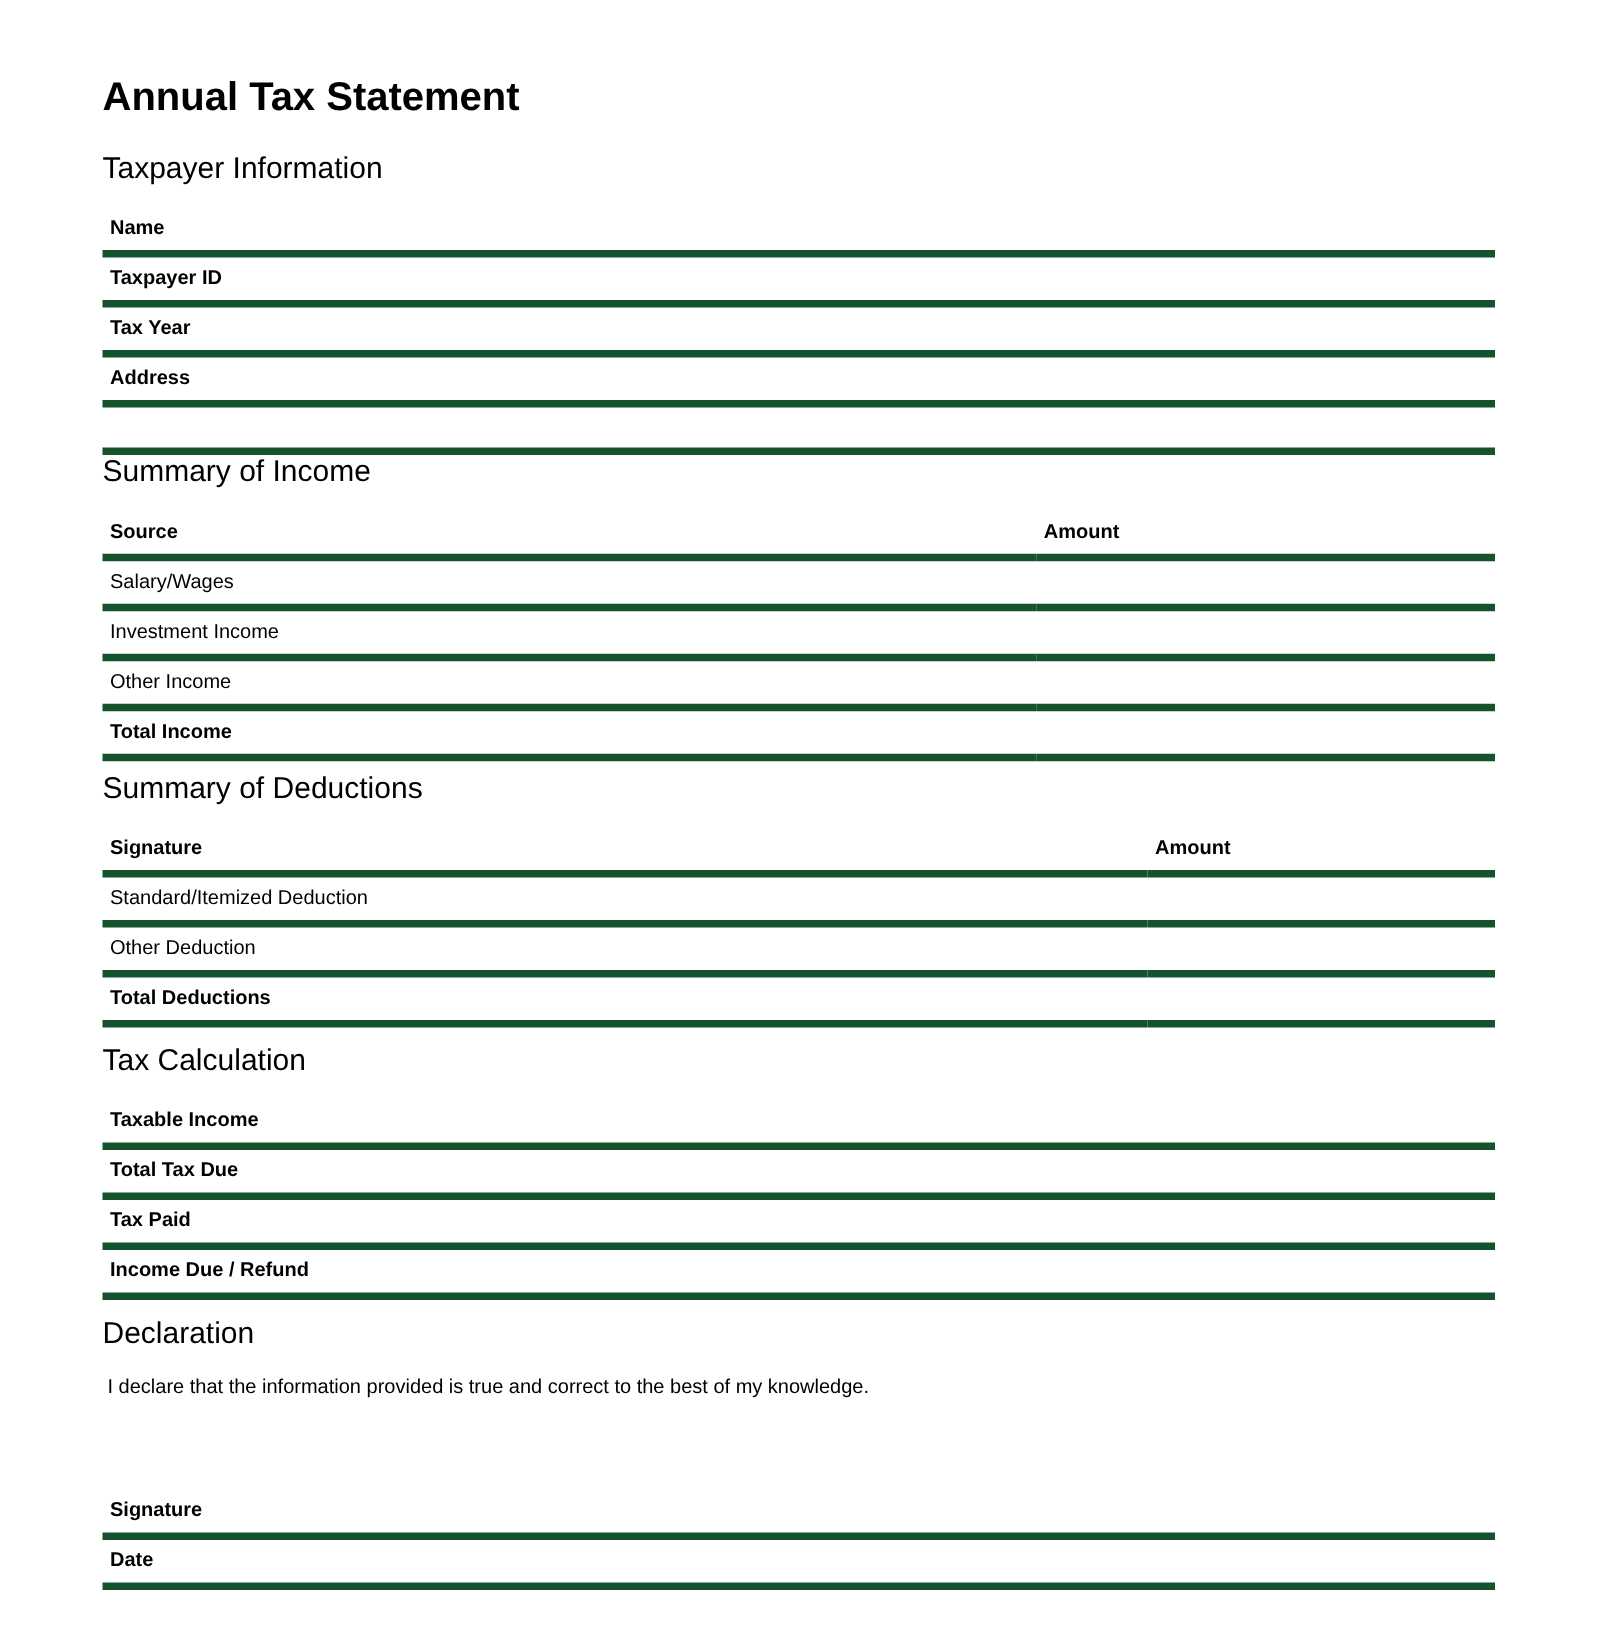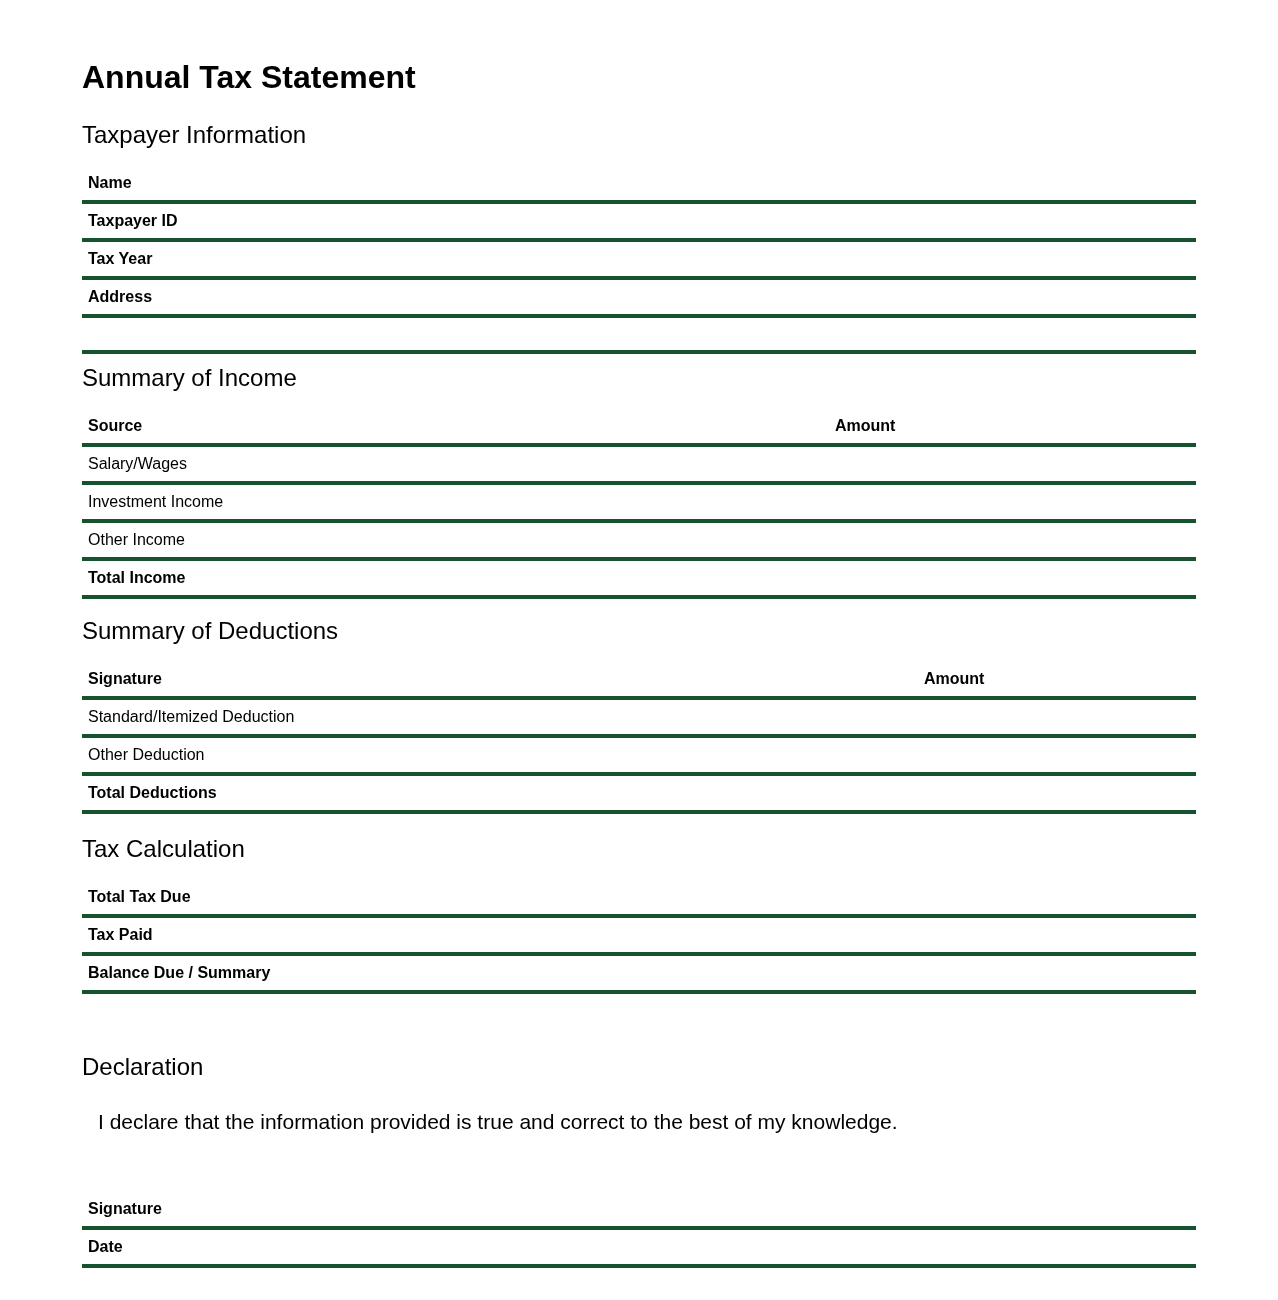--- a/index.html
+++ b/index.html
@@ -42,29 +42,29 @@
       left: 0;
       width: 1114px;
       border-collapse: collapse;
       font-size: 16px;
     }
     td, th {
       height: 34px;
       padding: 0 6px;
       text-align: left;
       vertical-align: middle;
-      border-bottom: 4px solid #14532d;
+      border-bottom: 6px solid #14532d;
       line-height: 18px;
     }
     th { font-weight: bold; }
     p.decl {
       position: absolute;
       left: 0;
-      margin: 16px;
-      font-size: 21px;
+      margin: 4px;
+      font-size: 16px;
       line-height: 18px;
     }
   </style>
 </head>
 <body>
 
 <div class="page">
 
   <h1>Annual Tax Statement</h1>
 
@@ -152,30 +152,34 @@
     </tr>
   </tbody>
     </table>
 
   <h2 style="top:835px">Tax Calculation</h2>
   <table style="top:880px">
     <colgroup>
         <col style="width:100%">
       </colgroup>
     <tbody>
+        <tr>
+      <th>Taxable Income</th>
+      <td></td>
+    </tr>
     <tr>
       <th>Total Tax Due</th>
       <td></td>
     </tr>
     <tr>
       <th>Tax Paid</th>
       <td></td>
     </tr>
     <tr>
-      <th>Balance Due / Summary</th>
+      <th>Income Due / Refund</th>
       <td></td>
     </tr>
   </tbody>
     </table>
 
   <h2 style="top:1053px">Declaration</h2>
   <p class="decl" style="top:1097px">I declare that the information provided is true and correct to the best of my knowledge.</p>
   <table style="top:1192px">
     <colgroup>
         <col style="width:100%">

